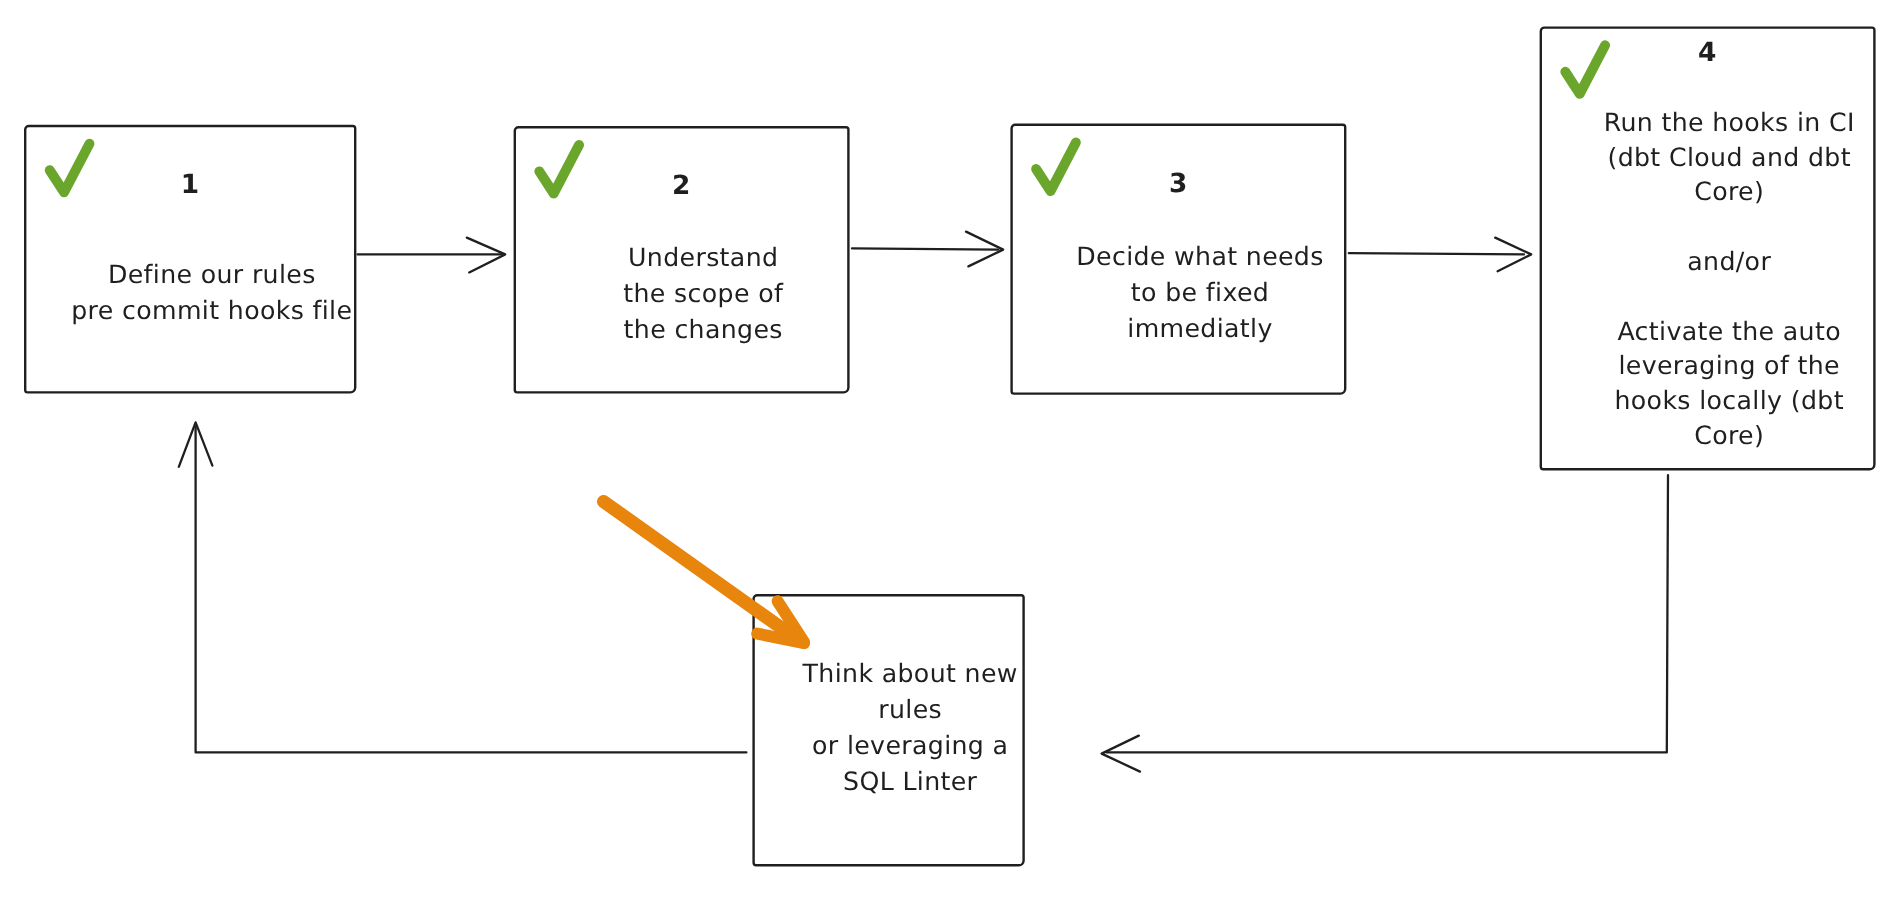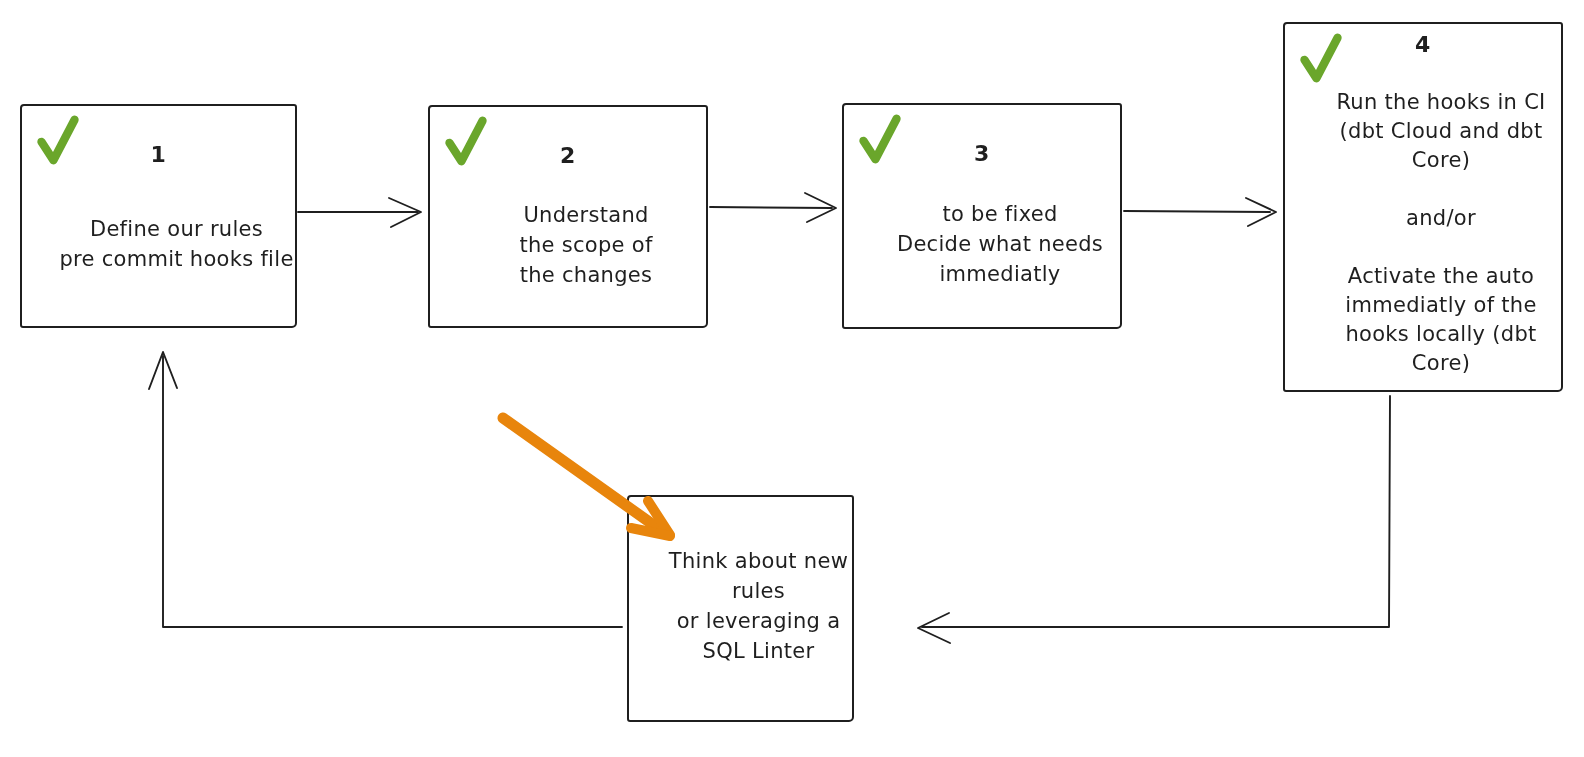--- a/index.html
+++ b/index.html
@@ -105,22 +105,22 @@
     </div>
   </div>
 
   <div class="shape-box" style="left:842px;top:103px;width:280px;height:226px;">
     <svg class="check" viewBox="0 0 50 60">
       <path class="ink-check" stroke-width="9" d="M7,32 L20,52 L43,8"></path>
     </svg>
     <div class="step-num num-mid">3</div>
     <div class="box-body">
       <div class="para">
+        <div>Decide what needs</div>
         <div>to be fixed</div>
-        <div>Decide what needs</div>
         <div>immediatly</div>
       </div>
     </div>
   </div>
 
   <div class="shape-box" style="left:1283px;top:22px;width:280px;height:370px;">
     <svg class="check" viewBox="0 0 50 60">
       <path class="ink-check" stroke-width="9" d="M7,32 L20,52 L43,8"></path>
     </svg>
     <div class="step-num num-top">4</div>
@@ -128,21 +128,21 @@
       <div class="para">
         <div>Run the hooks in CI</div>
         <div>(dbt Cloud and dbt</div>
         <div>Core)</div>
       </div>
       <div class="para">
         <div>and/or</div>
       </div>
       <div class="para">
         <div>Activate the auto</div>
-        <div>immediatly of the</div>
+        <div>leveraging of the</div>
         <div>hooks locally (dbt</div>
         <div>Core)</div>
       </div>
     </div>
   </div>
 
   <div class="shape-box" style="left:627px;top:495px;width:227px;height:227px;">
     <div class="box-body centered">
       <div class="para">
         <div>Think about new rules</div>

